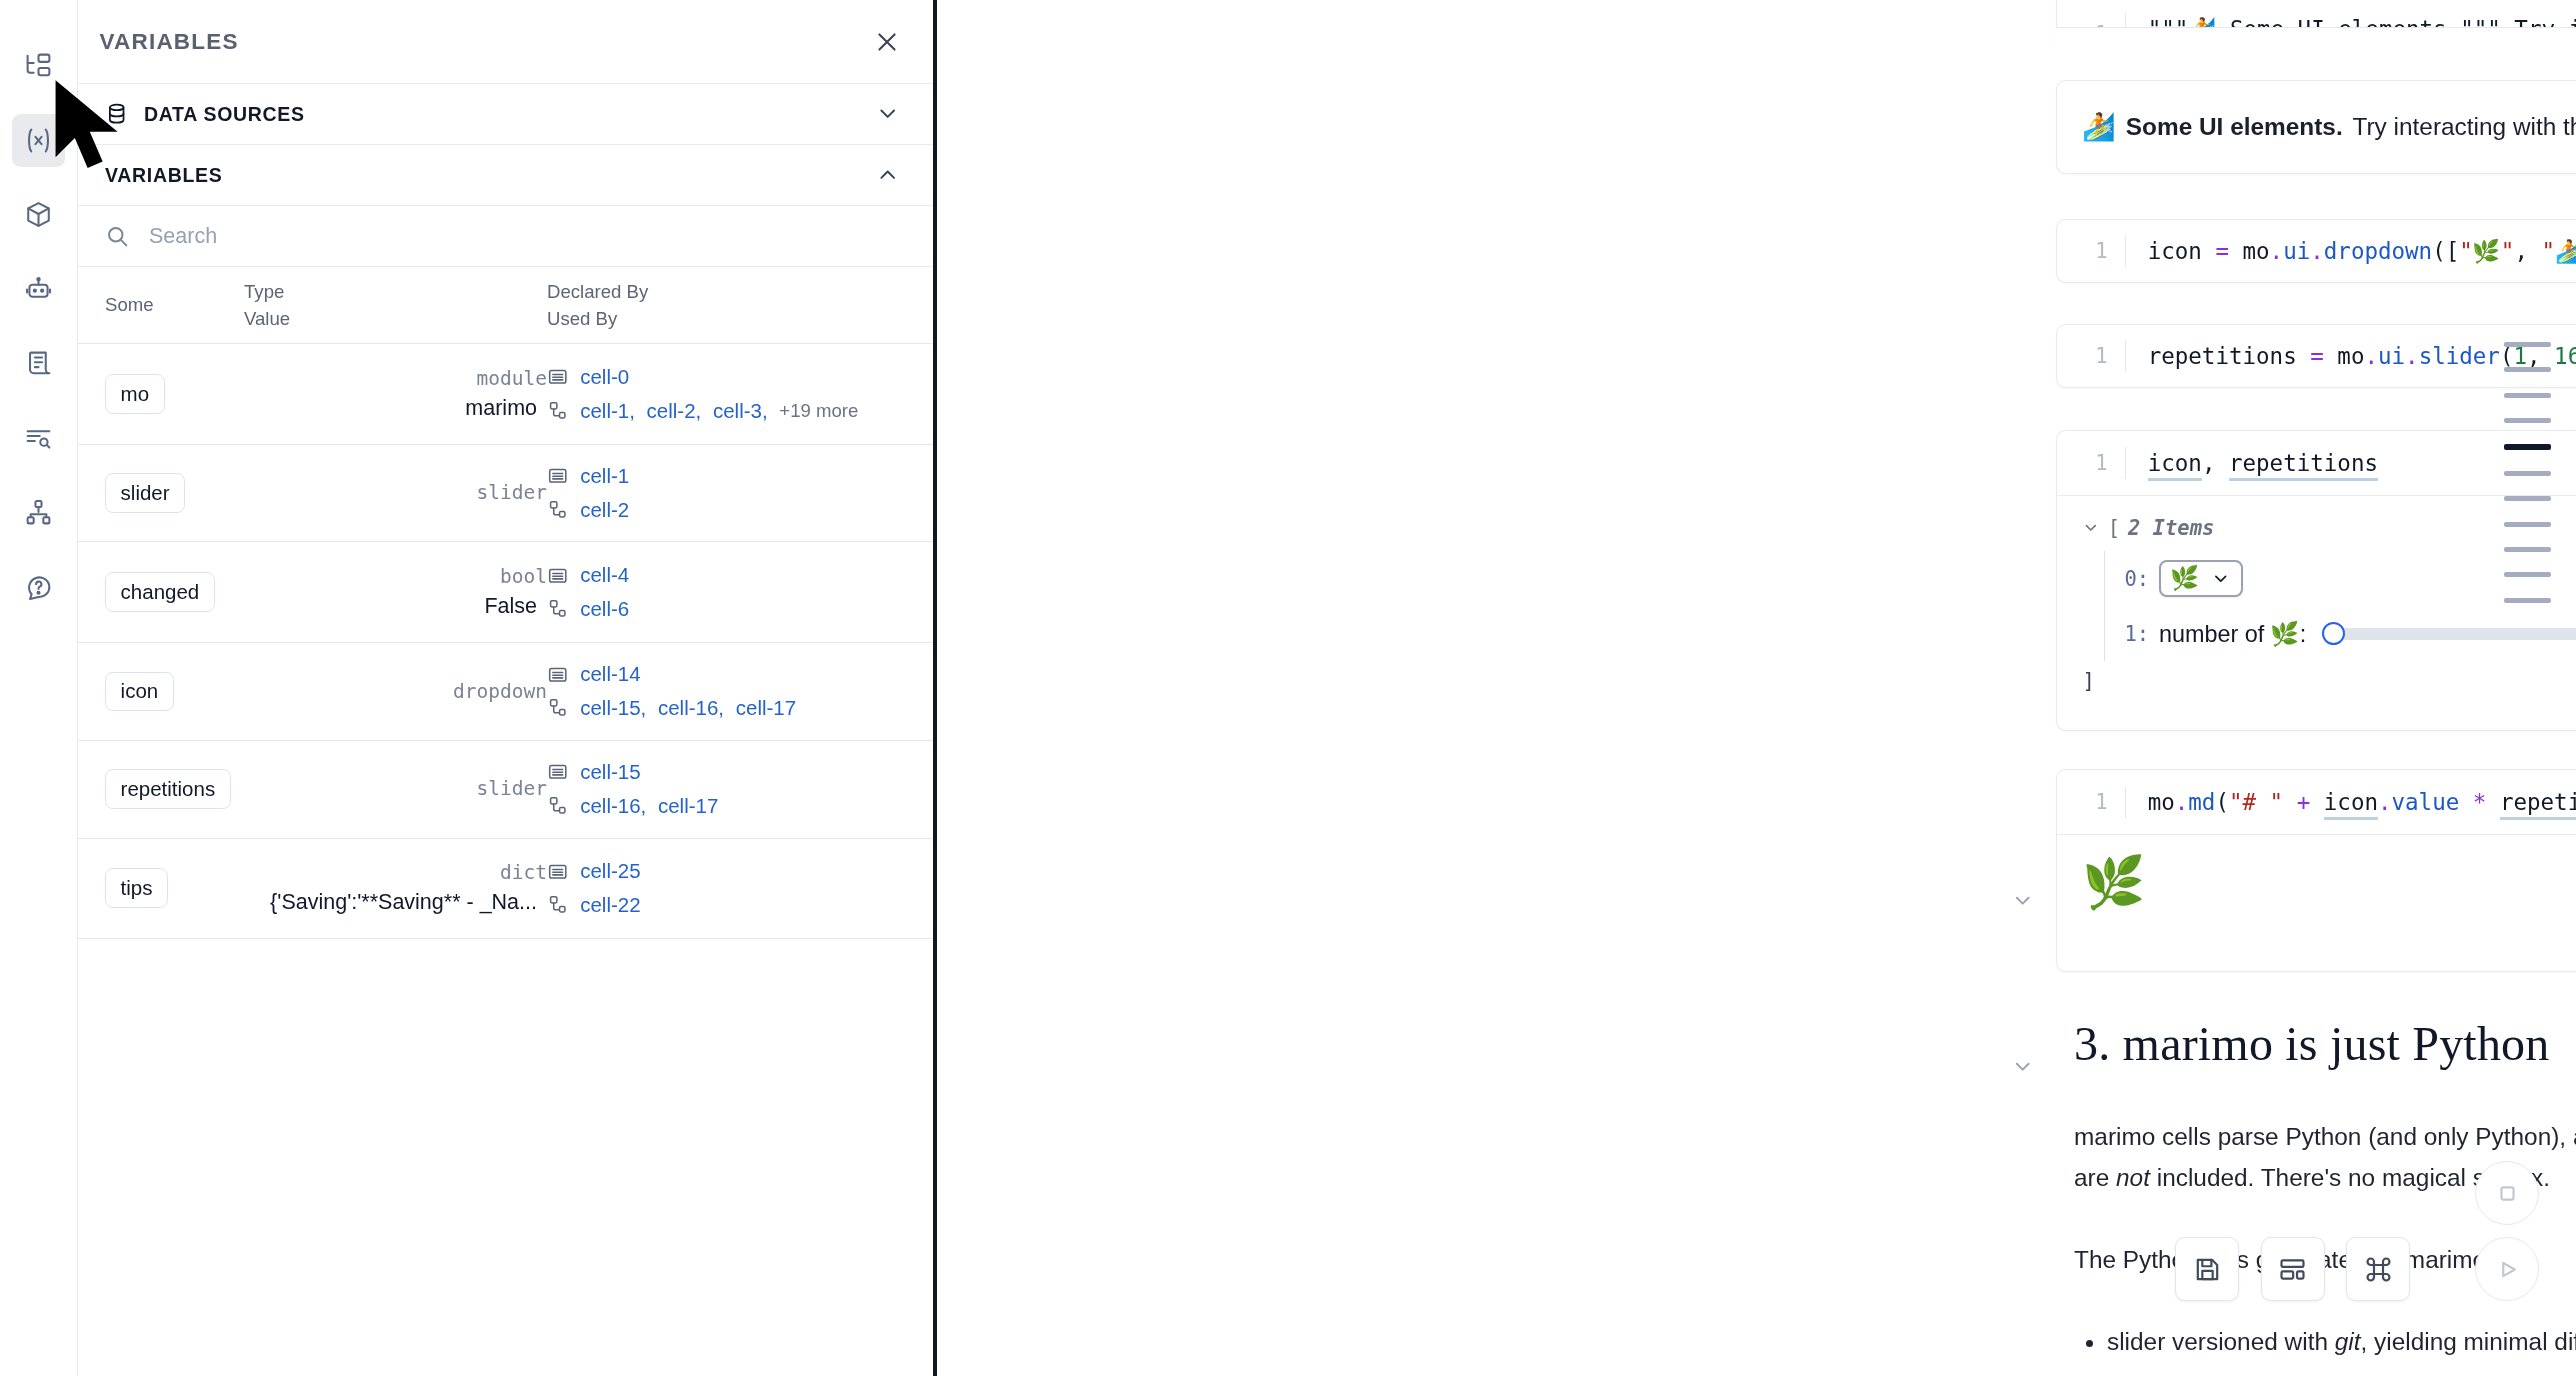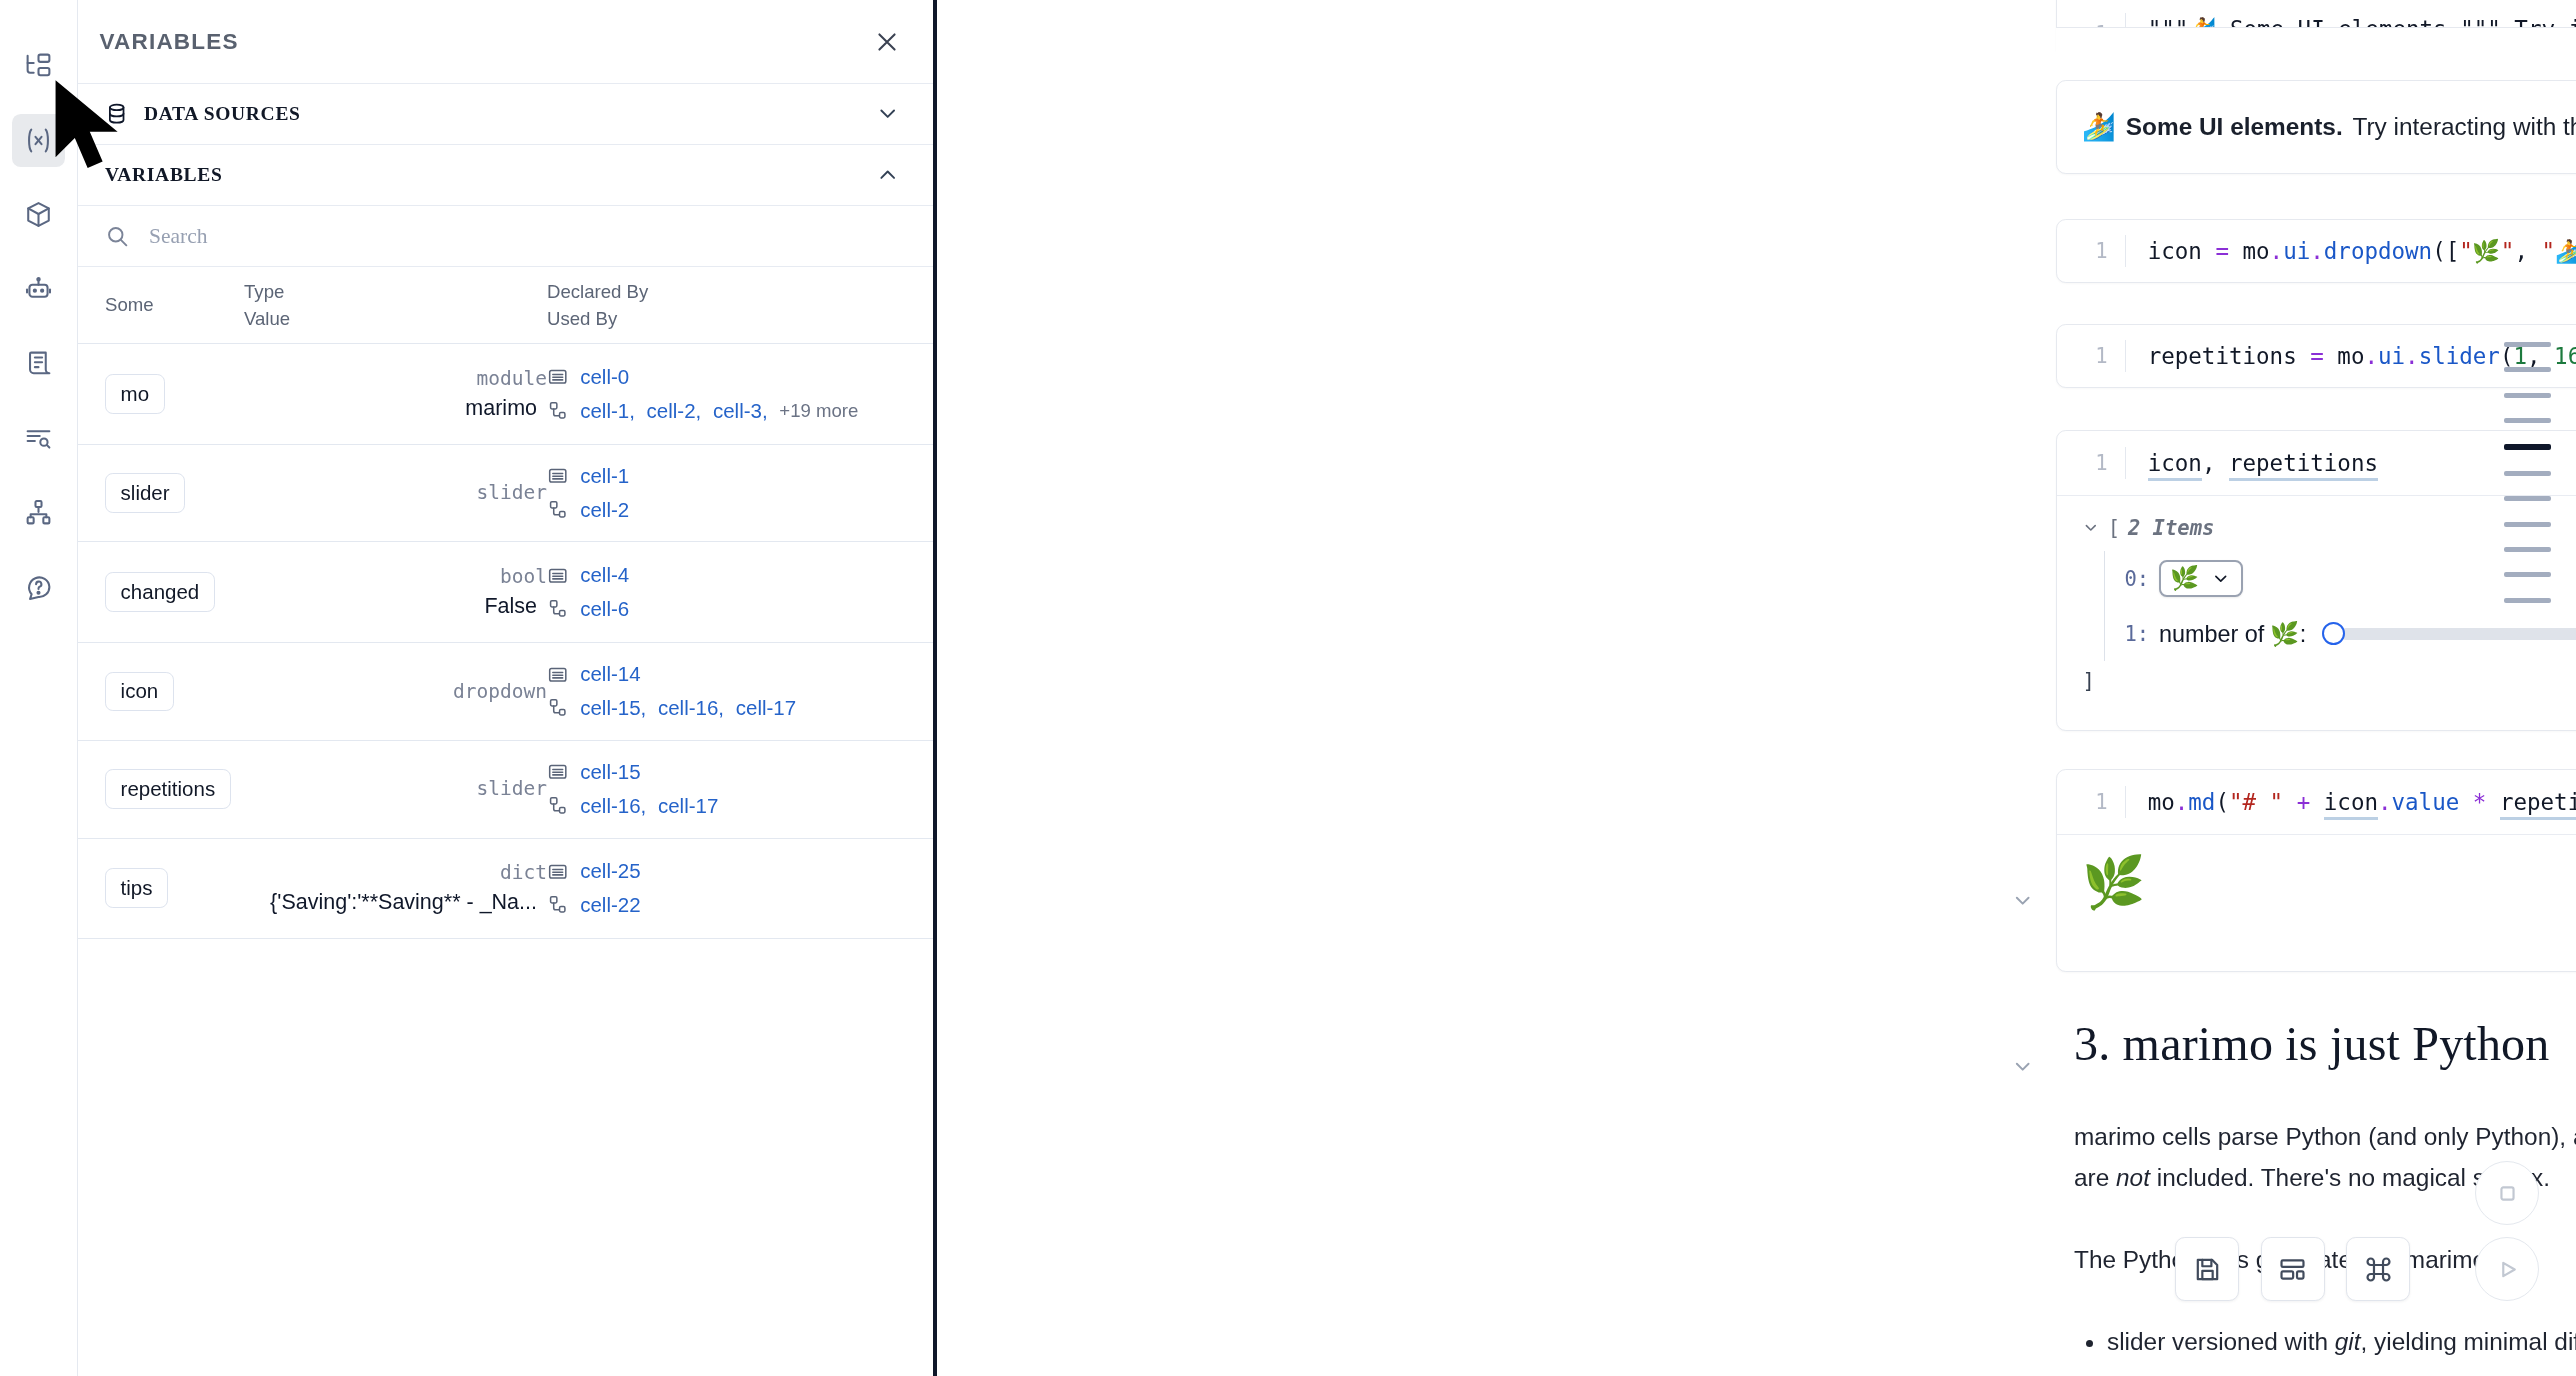--- a/index.html
+++ b/index.html
@@ -58,42 +58,41 @@
   .panel-close { cursor: pointer; color: #3b4252; display:flex; }
   .panel-close svg { width: 26px; height: 26px; }
 
   .section-row {
     height: 61px;
     display: flex; align-items: center;
     padding: 0 33px 0 27px;
     border-bottom: 1px solid #e7ebf2;
     cursor: pointer;
     gap: 15.6px;
-    font-family: Liberation Serif, serif;
   }
   .section-row .sec-icon { display:flex; color:#0f172a; }
   .section-row .sec-icon svg { width: 23.4px; height: 23.4px; }
   .section-label {
     font-size: 19.5px; font-weight: 700; letter-spacing: 0.7px;
     color: #111827; flex: 1;
   }
   .section-row .chev { color: #334155; display:flex; }
   .section-row .chev svg { width: 25.4px; height: 25.4px; }
 
   .search-row {
     height: 61px;
     display: flex; align-items: center; gap: 17.6px;
     padding: 0 27px;
     border-bottom: 1px solid #e7ebf2;
   }
   .search-row .s-icon { color: #7b8498; display:flex; }
   .search-row .s-icon svg { width: 24.4px; height: 24.4px; }
   .search-input {
     border: none; outline: none; flex: 1;
-    font-family: Liberation Serif, serif;
+    font-family: Liberation Sans, sans-serif;
     font-size: 21.5px; color: #111827; background: transparent;
   }
   .search-input::placeholder { color: #97a0b2; }
 
   
   .vtable { width: 100%; border-collapse: collapse; table-layout: fixed; }
   .vtable th {
     text-align: left;
     font-weight: 400;
     font-size: 18.6px;

